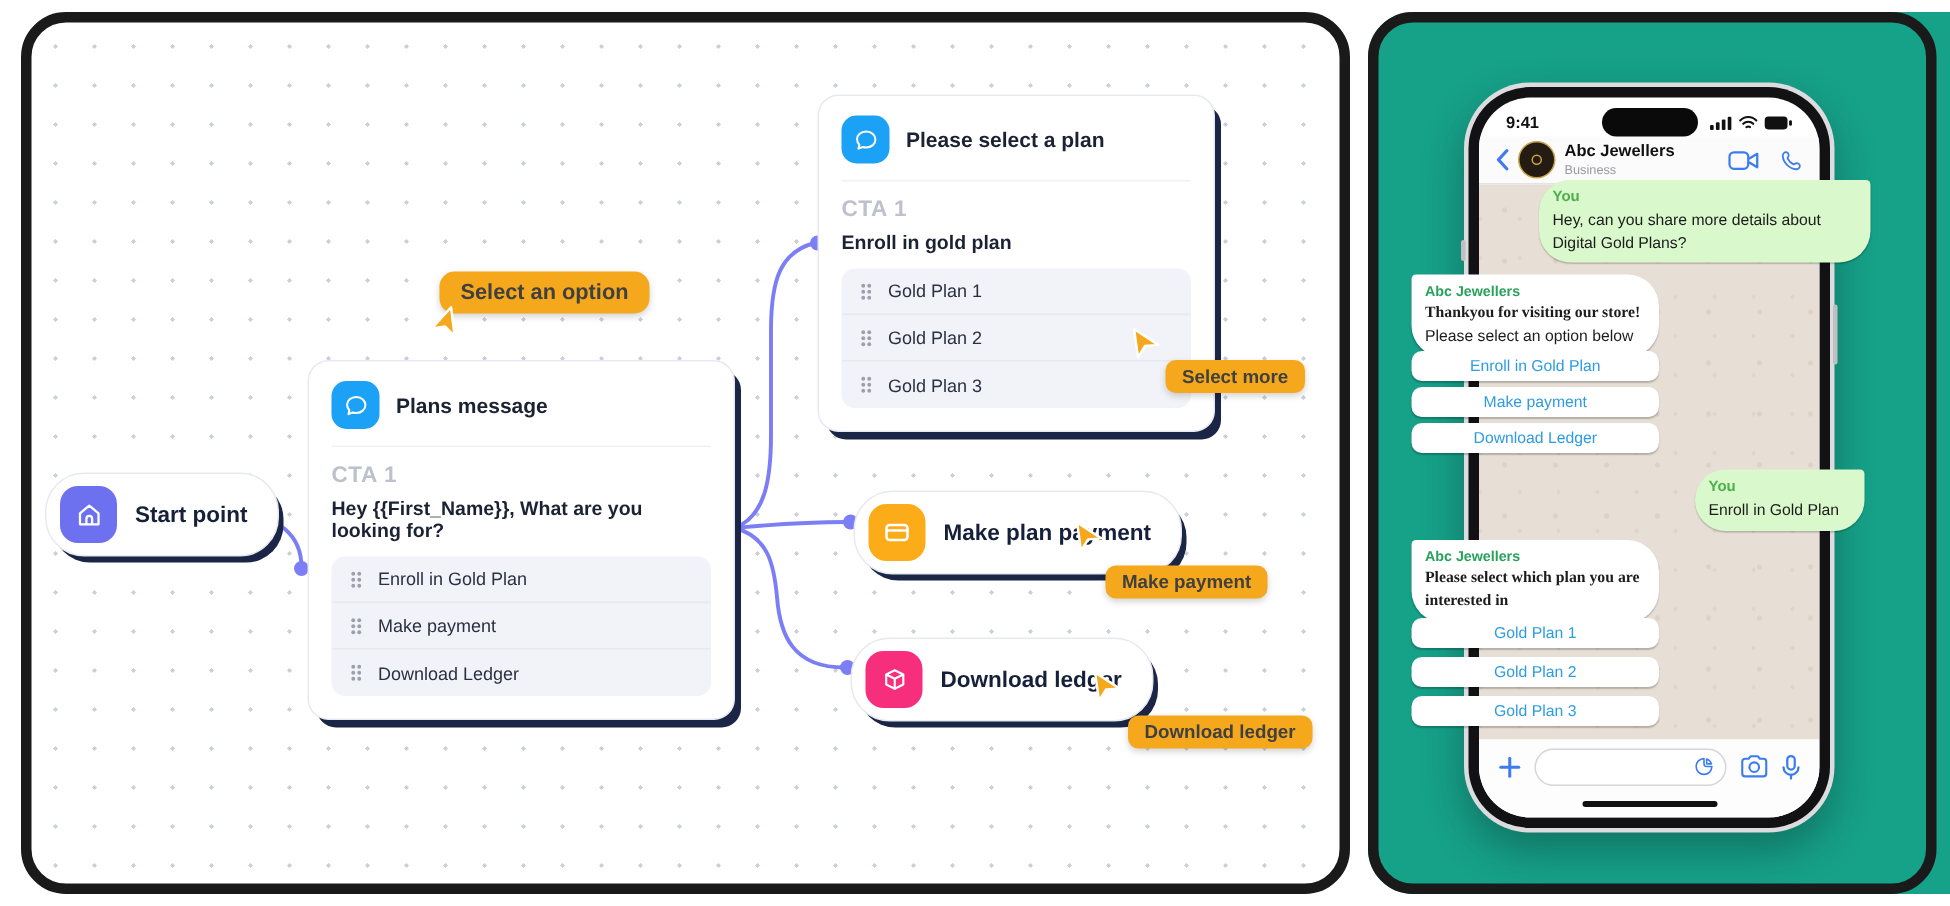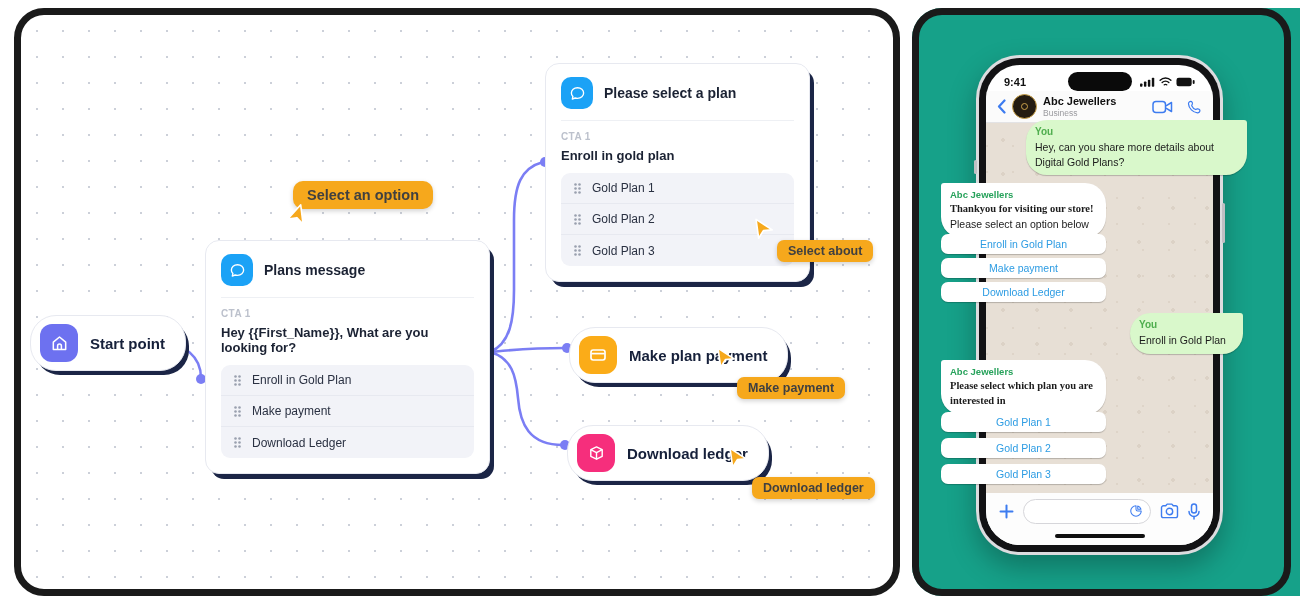--- a/index.html
+++ b/index.html
@@ -25,21 +25,21 @@
   .node-pill .pill-label { font-size:15px; font-weight:bold; color:#16203a; white-space:nowrap; }
   .icon-sq { width:38px; height:38px; border-radius:12px; display:flex;
     align-items:center; justify-content:center; flex:none; }
   .icon-sq.sm { width:32px; height:32px; border-radius:10px; }
 
   .node-card { position:absolute; background:#fff; border:1px solid #e7e9f0;
     border-radius:14px; padding:13px 15px 15px; box-shadow:5px 6px 0 -1px #1b2546; z-index:2; }
   .card-head { display:flex; align-items:center; gap:11px; }
   .card-title { font-size:14px; font-weight:bold; color:#1b2233; }
   .card-div { height:1px; background:#eef0f4; margin:11px 0 10px; }
-  .cta-label { font-size:10px; font-weight:bold; color:#bcc1cc; letter-spacing:.4px; margin-bottom:6px; }
+  .cta-label { font-size:15px; font-weight:bold; color:#bcc1cc; letter-spacing:.4px; margin-bottom:6px; }
   .card-question { font-size:13px; font-weight:bold; color:#1b2233; margin-bottom:10px; }
   .opt-list { background:#f2f3f8; border-radius:9px; overflow:hidden; }
   .opt-row { display:flex; align-items:center; gap:10px; height:31px; padding:0 12px;
     border-bottom:1px solid #e7e9f0; }
   .opt-row:last-child { border-bottom:none; }
   .opt-row .opt-label { font-size:12px; color:#2a3142; font-weight:500; }
 
   .flow-badge { position:absolute; background:#f6a81c; color:#404040; font-weight:bold;
     font-size:12.5px; padding:4px 11px; border-radius:7px; z-index:4; white-space:nowrap;
     box-shadow:0 2px 5px rgba(0,0,0,.18); }
@@ -259,21 +259,21 @@
         <svg width="19" height="19" viewBox="0 0 20 20" fill="none" stroke="#fff" stroke-width="1.5" stroke-linejoin="round">
           <path d="M10 3 L16 6 L10 9 L4 6 Z"></path>
             <path d="M4 6 V13 L10 16 V9"></path>
             <path d="M16 6 V13 L10 16"></path>
         </svg>
       </span>
       <span class="pill-label">Download ledger</span>
     </div>
 
     <div class="flow-badge big" style="left:279px; top:173px;">Select an option</div>
-    <div class="flow-badge" style="left:763px; top:232px;">Select about</div>
+    <div class="flow-badge" style="left:763px; top:232px;">Select more</div>
     <div class="flow-badge" style="left:723px; top:369px;">Make payment</div>
     <div class="flow-badge" style="left:738px; top:469px;">Download ledger</div>
 
     <svg class="cursor" style="left:272px; top:198px; transform:rotate(62deg);" width="22" height="22" viewBox="0 0 22 22">
         <path d="M2 2 L20 9 L11.5 11.5 L8.5 20 Z" fill="#f6a81c" stroke="#fff" stroke-width="1.6" stroke-linejoin="round"></path>
       </svg>
     <svg class="cursor" style="left:738px; top:211px; transform:rotate(12deg);" width="22" height="22" viewBox="0 0 22 22">
         <path d="M2 2 L20 9 L11.5 11.5 L8.5 20 Z" fill="#f6a81c" stroke="#fff" stroke-width="1.6" stroke-linejoin="round"></path>
       </svg>
     <svg class="cursor" style="left:700px; top:340px; transform:rotate(12deg);" width="22" height="22" viewBox="0 0 22 22">

